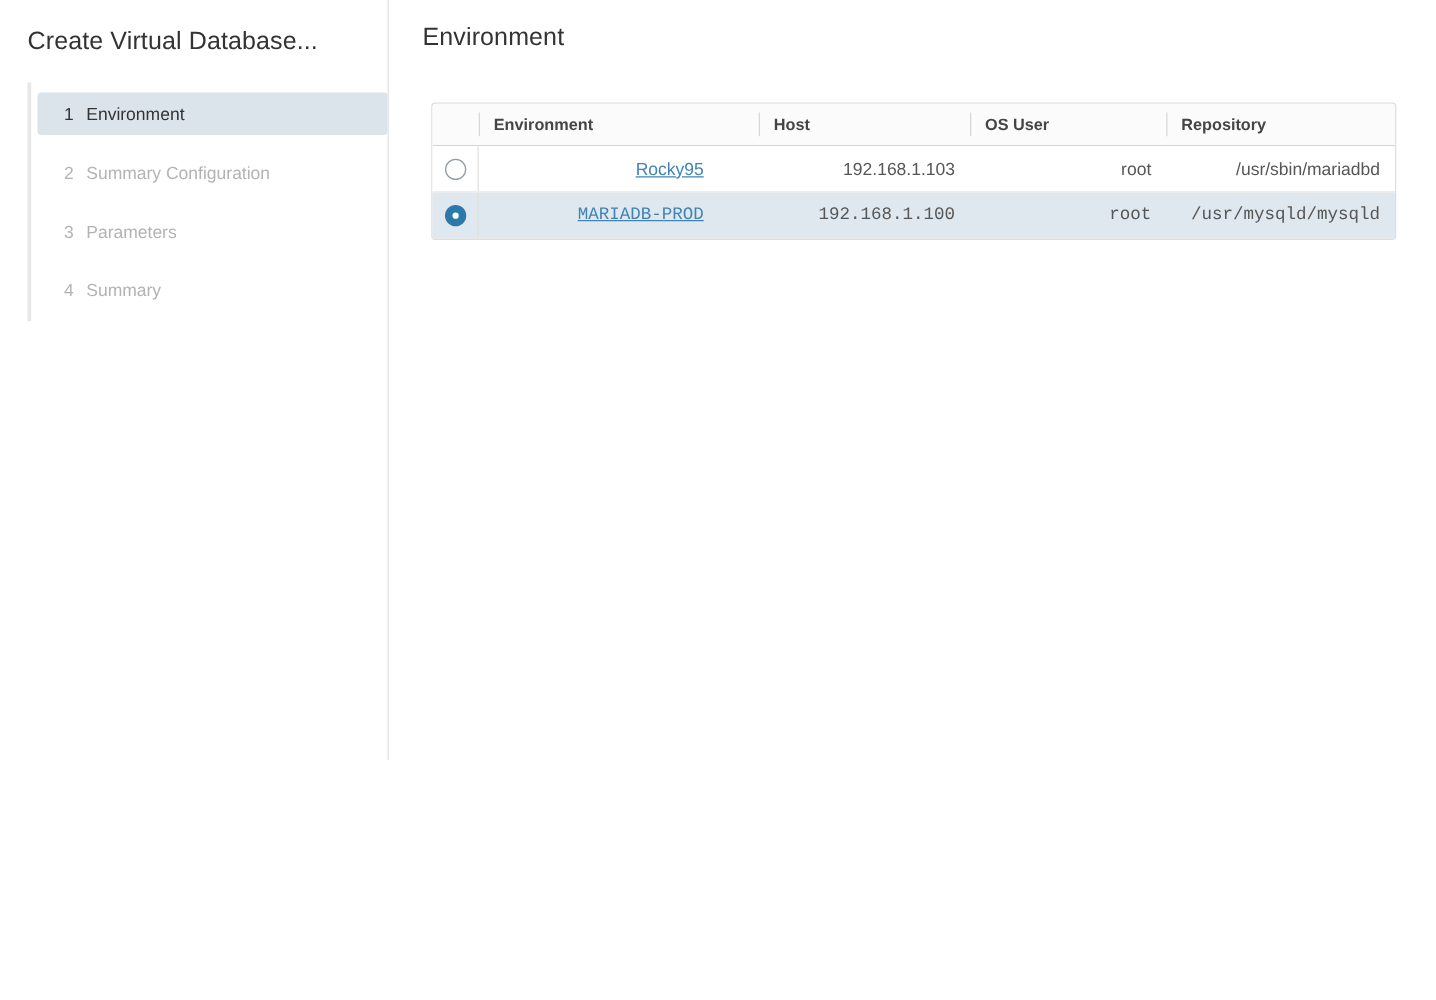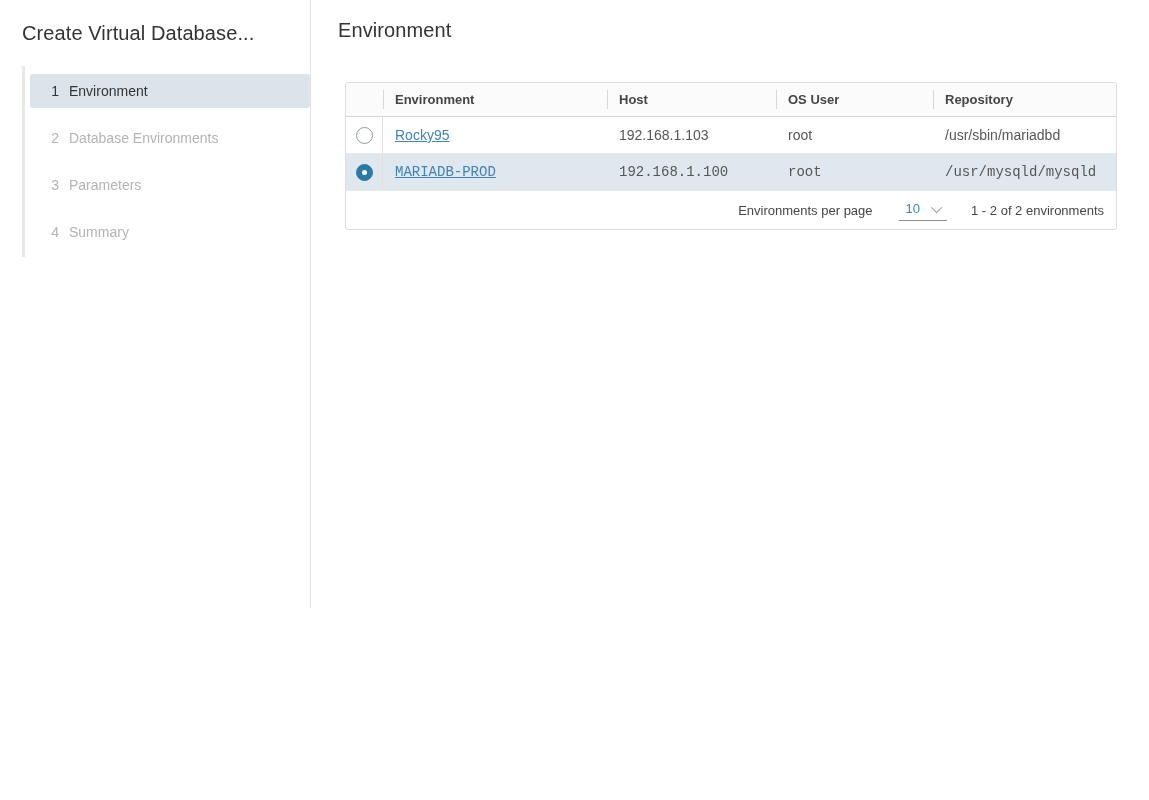--- a/index.html
+++ b/index.html
@@ -85,20 +85,21 @@
   .dg-head .hcell::before {
     content: ""; position: absolute; left: 0; top: 7px; bottom: 7px;
     width: 1px; background: #d7d7d7;
   }
   .dg-body-row {
     height: 37px;
     border-bottom: 1px solid #e8e8e8;
     font-size: 14px;
     color: #565656;
     background: #fff;
+    text-align: right;
   }
   .dg-body-row.selected { background: #dfe8ee; font-family: Liberation Mono, monospace; }
   .dg-body-row .col-radio { border-right: 1px solid #e0e0e0; }
   a.env-link {
     color: #4183b4; text-decoration: underline; cursor: pointer;
     font-size: 14px;
   }
   
   .radio {
     width: 17px; height: 17px; border-radius: 50%;
@@ -172,21 +173,21 @@
 
   <div class="sidebar">
     <div class="wizard-title">Create Virtual Database...</div>
     <div class="stepnav">
       <div class="step active">
         <span class="num">1</span>
         <span class="lbl">Environment</span>
       </div>
       <div class="step">
         <span class="num">2</span>
-        <span class="lbl">Database Environments</span>
+        <span class="lbl">Summary Configuration</span>
       </div>
       <div class="step">
         <span class="num">3</span>
         <span class="lbl">Parameters</span>
       </div>
       <div class="step">
         <span class="num">4</span>
         <span class="lbl">Summary</span>
       </div>
     </div>
@@ -221,25 +222,17 @@
           <span class="radio checked"></span>
         </div>
         <div class="col-env">
           <a class="env-link">MARIADB-PROD</a>
         </div>
         <div class="col-host">192.168.1.100</div>
         <div class="col-user">root</div>
         <div class="col-repo">/usr/mysqld/mysqld</div>
       </div>
 
-      <div class="dg-foot">
-        <span class="per-page-label">Environments per page</span>
-        <span class="per-page-select">
-          <span>10</span>
-          <span class="chev"></span>
-        </span>
-        <span class="range-text">1 - 2 of 2 environments</span>
-      </div>
     </div>
 
   </div>
 
 </div>
 
 </body></html>

